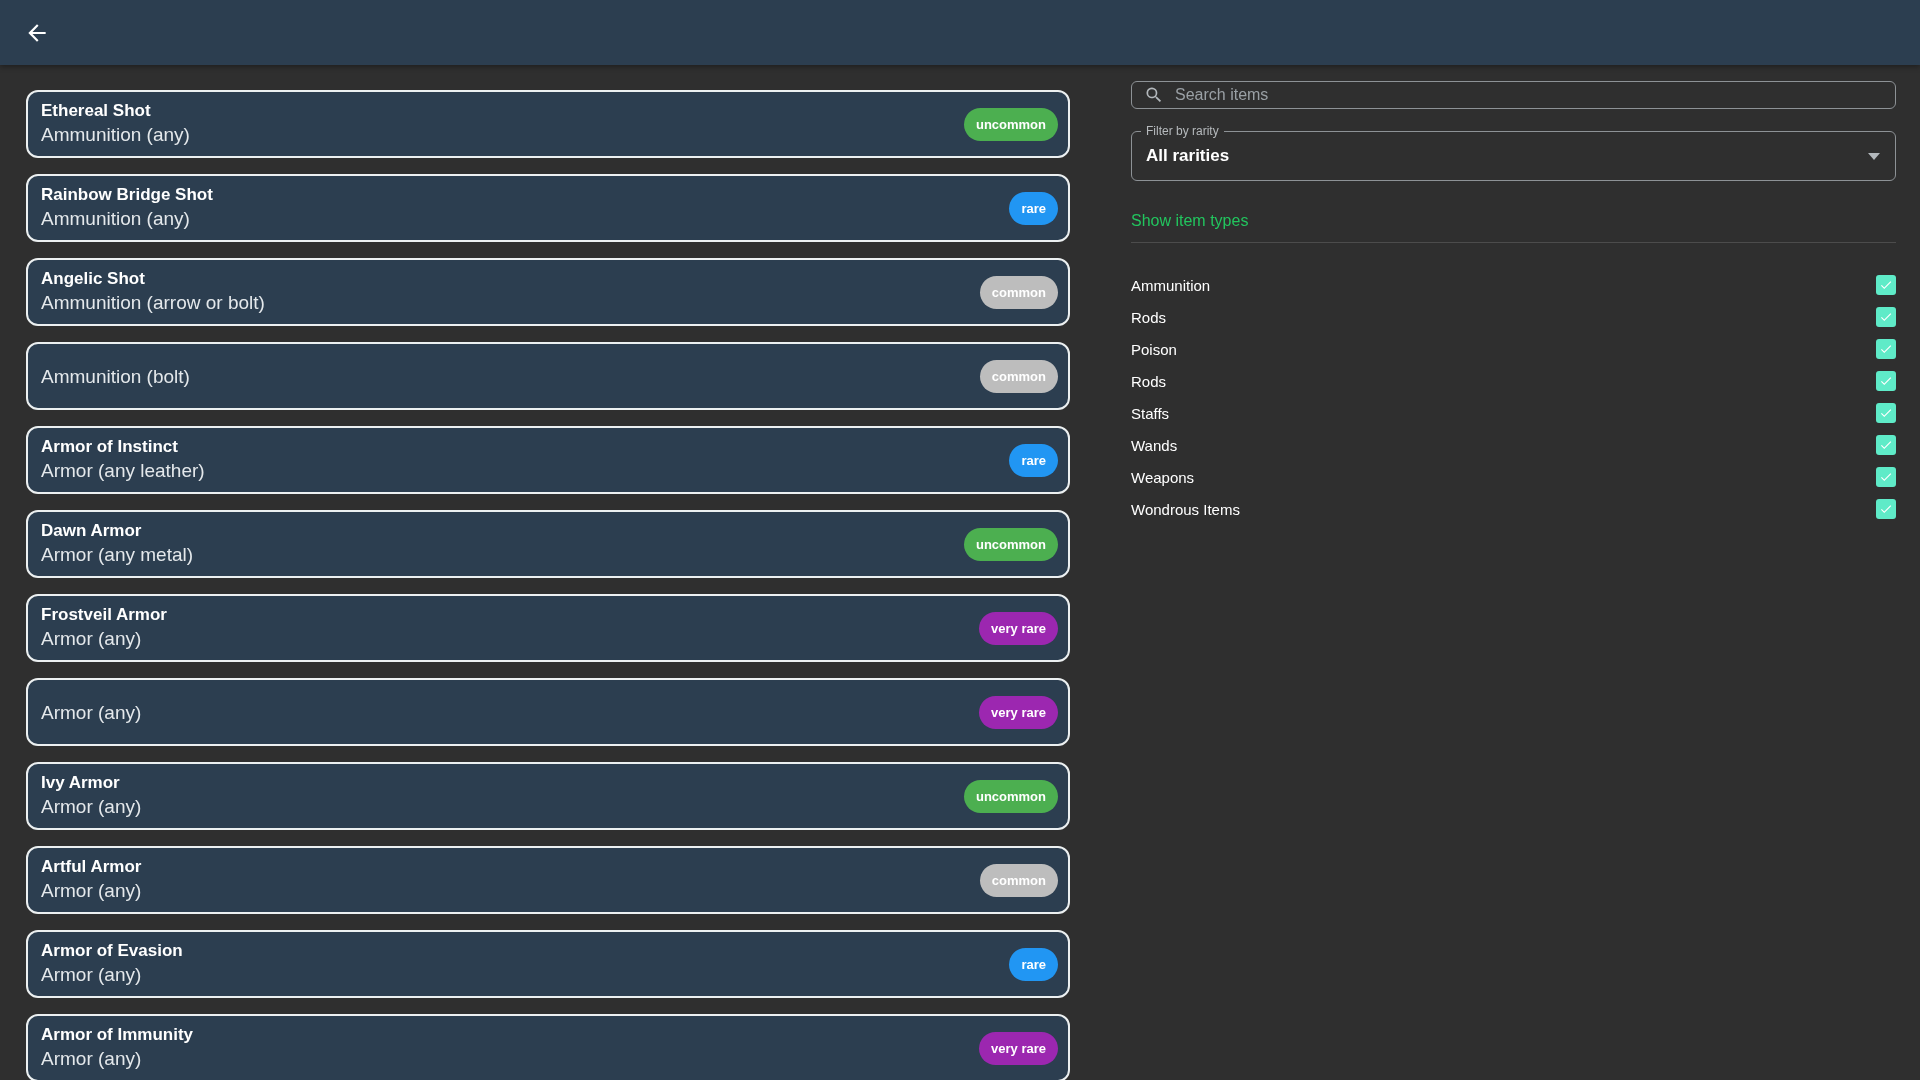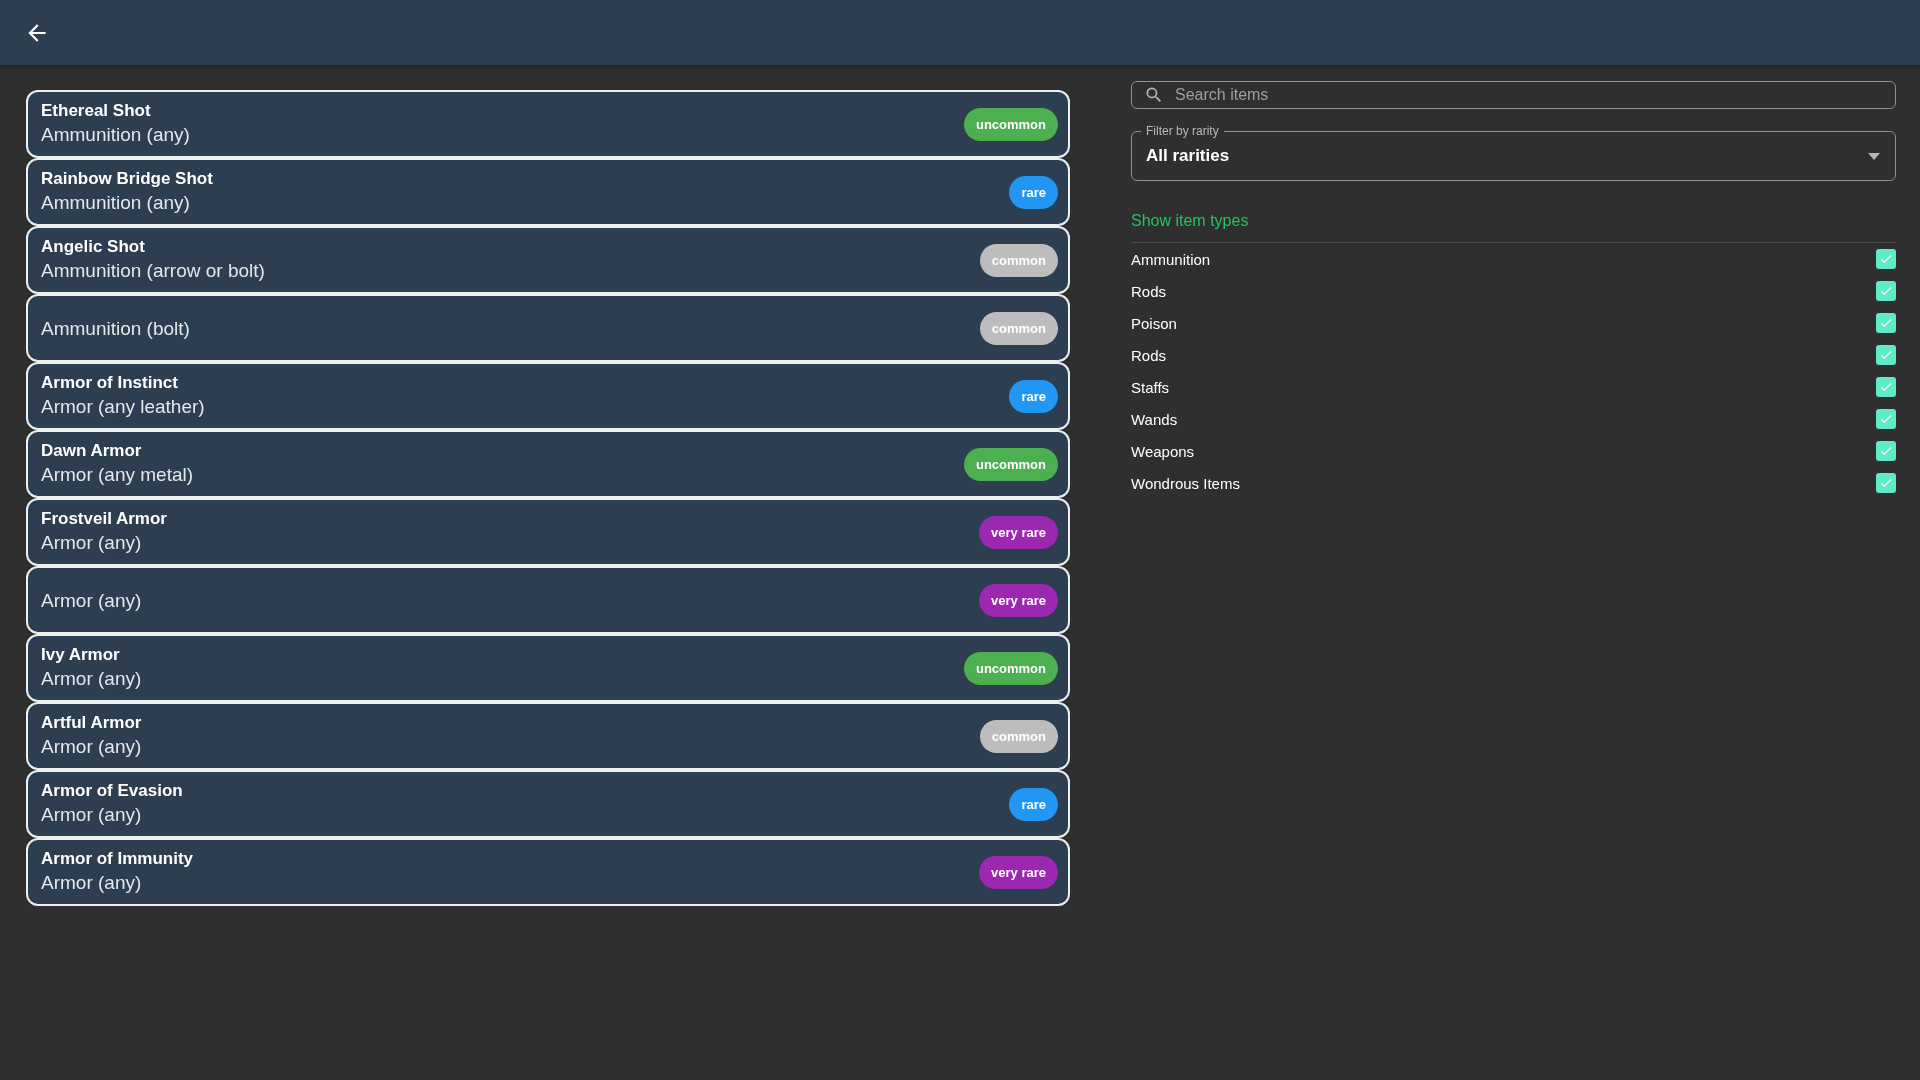--- a/index.html
+++ b/index.html
@@ -32,20 +32,21 @@
   .item-list {
     position:absolute;
     left:26px; top:90px;
     width:1044px;
   }
   .card {
     height:68px;
     background:#2c3e50;
     border:2px solid #ecf0f1;
     border-radius:12px;
+    margin-bottom:16px;
     display:flex;
     align-items:center;
     padding:0 10px 0 13px;
     cursor:pointer;
     gap:34px;
   }
   .card-text { flex:1; min-width:0; }
   .card-title { font-size:17px; font-weight:bold; color:#ffffff; line-height:1.2; }
   .card-sub   { font-size:19px; color:#e4e8eb; margin-top:3px; line-height:1.2; }
   .badge {
@@ -117,21 +118,21 @@
     margin-top:31px;
     font-size:16px;
     font-weight:normal;
     color:#22c55e;
   }
   .divider {
     height:1px;
     background:#4c4c4c;
     margin-top:12px;
   }
-  .type-list { margin-top:0; }
+  .type-list { margin-top:26px; }
   .type-row {
     height:32px;
     display:flex;
     align-items:center;
     justify-content:space-between;
   }
   .type-label { font-size:15px; color:#ffffff; }
   .checkbox {
     width:20px; height:20px;
     border-radius:3px;

